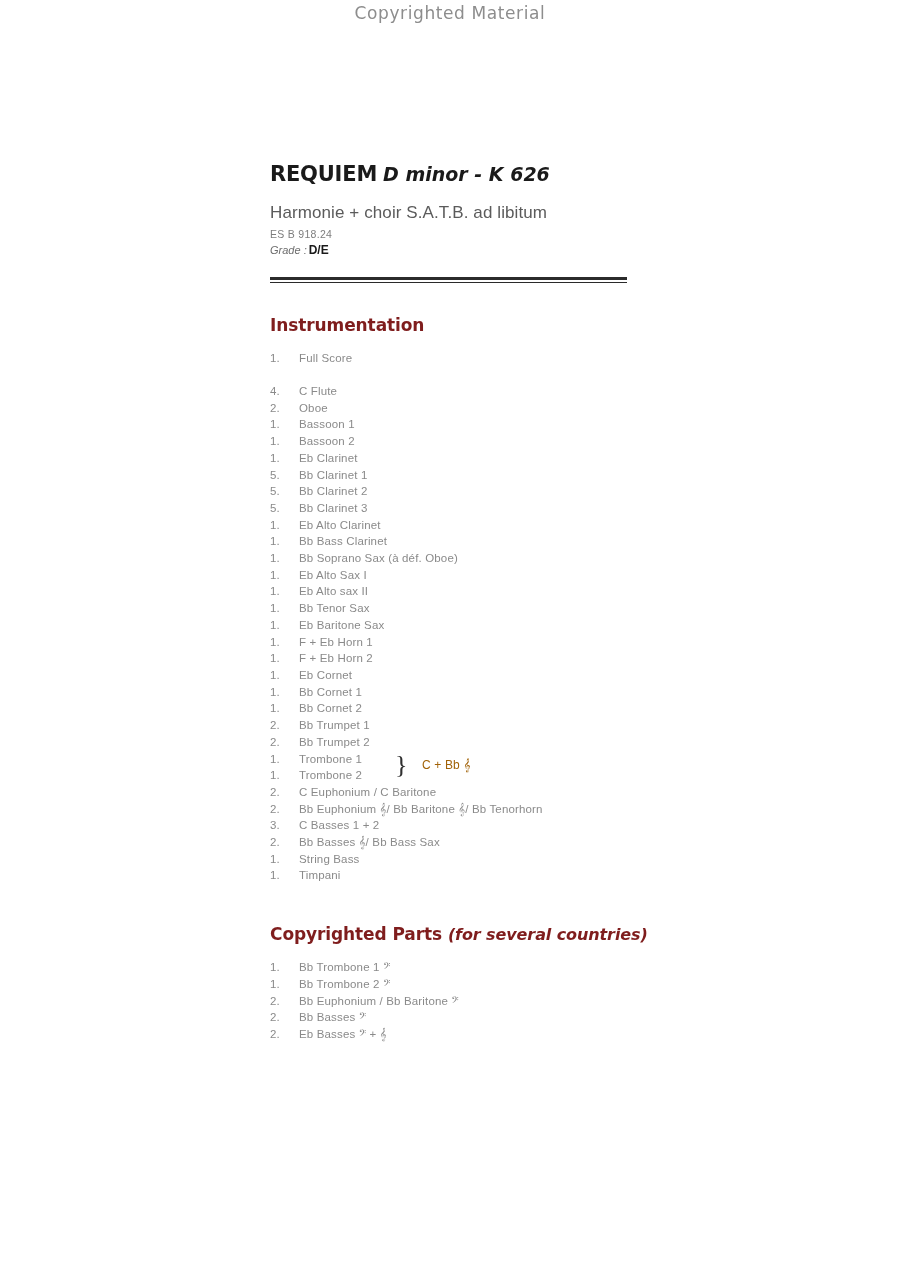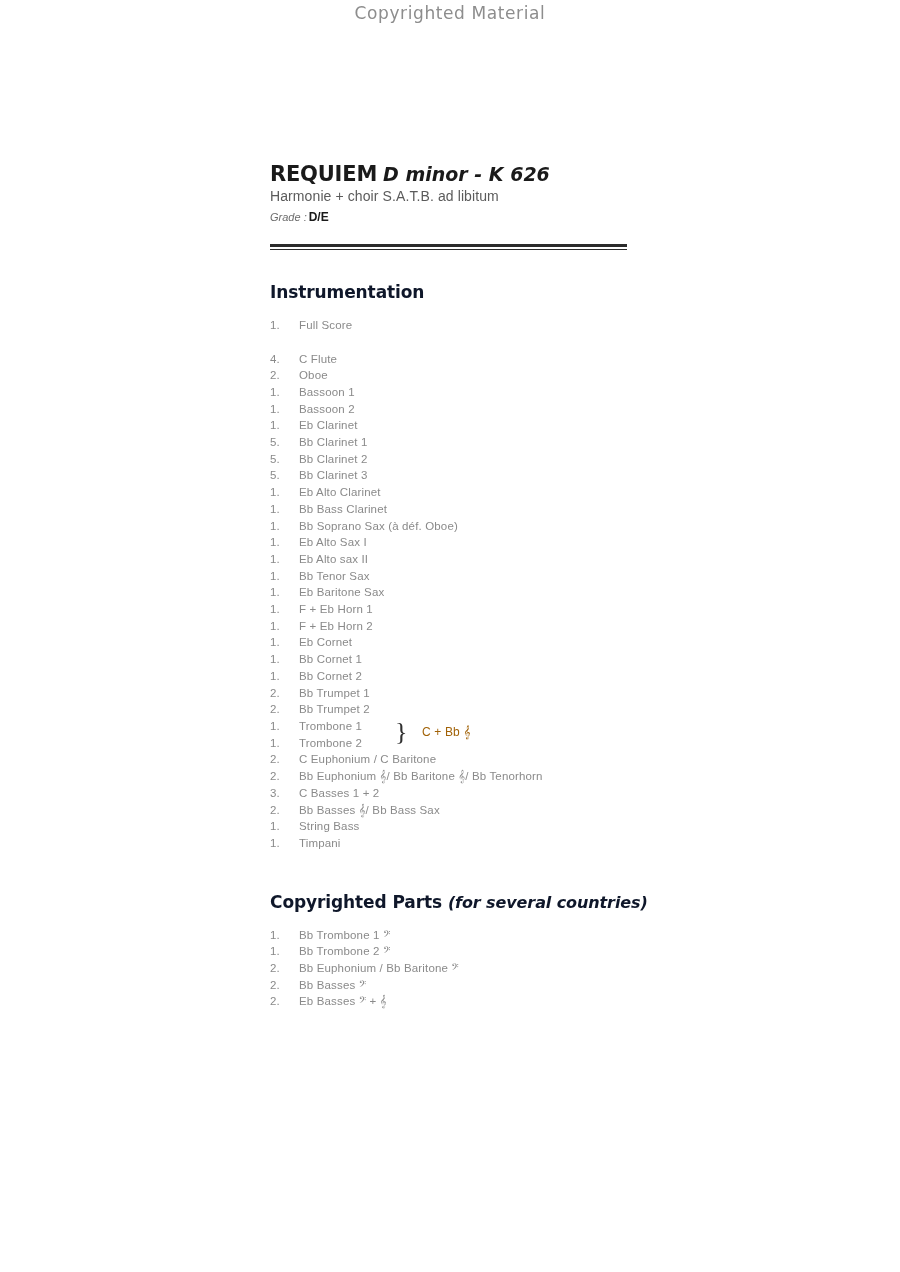--- a/index.html
+++ b/index.html
@@ -51,21 +51,22 @@
   .title-main { font-style: normal; text-align: center; }
   .title-sub {
     font-style: italic;
     font-size: 19px;
     letter-spacing: 0px;
     margin-left: 6px;
   }
 
   
   .subtitle {
-    font-size: 14px;
+    margin-top: 14px;
+    font-size: 17px;
     color: #5b5b5b;
     letter-spacing: 0.1px;
     line-height: 1.5;
   }
   .catalog {
     margin-top: 2px;
     font-size: 10.5px;
     color: #7d7d7d;
     letter-spacing: 0.3px;
   }
@@ -95,21 +96,21 @@
     height: 1px;
     background: #2b2b2b;
     margin-top: 2px;
   }
 
   
   .section-heading {
     font-family: "DejaVu Sans", sans-serif;
     font-size: 17px;
     font-weight: bold;
-    color: #0f172a;
+    color: #7f1d1d;
     letter-spacing: -0.1px;
     white-space: nowrap;
   }
   .section-heading .heading-note {
     font-style: italic;
     font-size: 16px;
     font-weight: bold;
   }
   #instrumentation-heading { margin-top: 32px; }
   #additional-heading { margin-top: 40px; }
@@ -167,20 +168,21 @@
   <span>Copyrighted Material</span>
 </div>
 
 <div class="sheet">
 
   <div class="title-line">
     <span class="title-main">REQUIEM</span><span class="title-sub">D minor - K 626</span>
   </div>
 
   <div class="subtitle">Harmonie + choir S.A.T.B. ad libitum</div>
+  <div class="catalog">ES B 918.24</div>
   <div class="grade-row">
     <span class="grade-label">Grade :</span><span class="grade-value">D/E</span>
   </div>
 
   <div class="divider">
     <div class="rule-thick"></div>
     <div class="rule-thin"></div>
   </div>
 
   <div class="section-heading" id="instrumentation-heading">Instrumentation</div>

